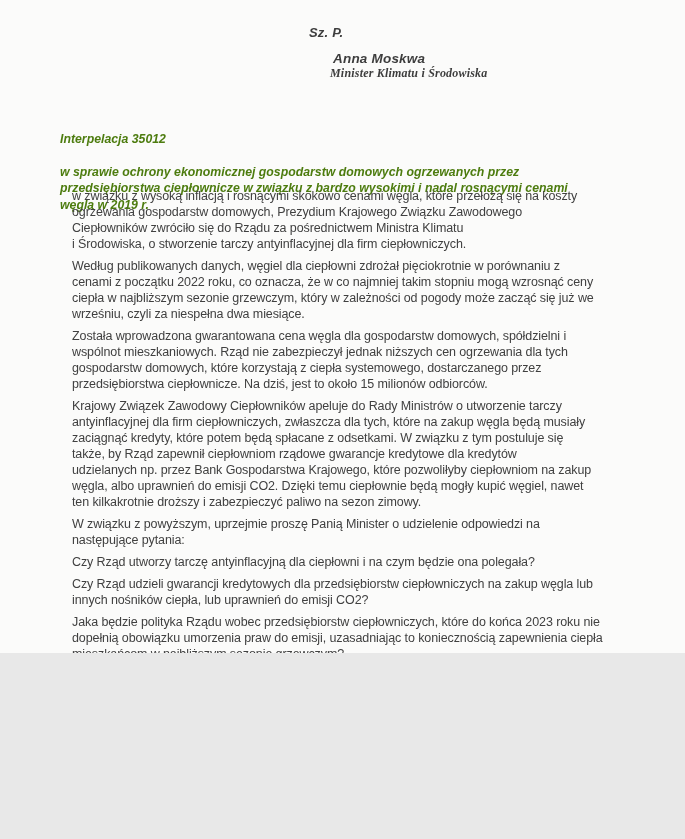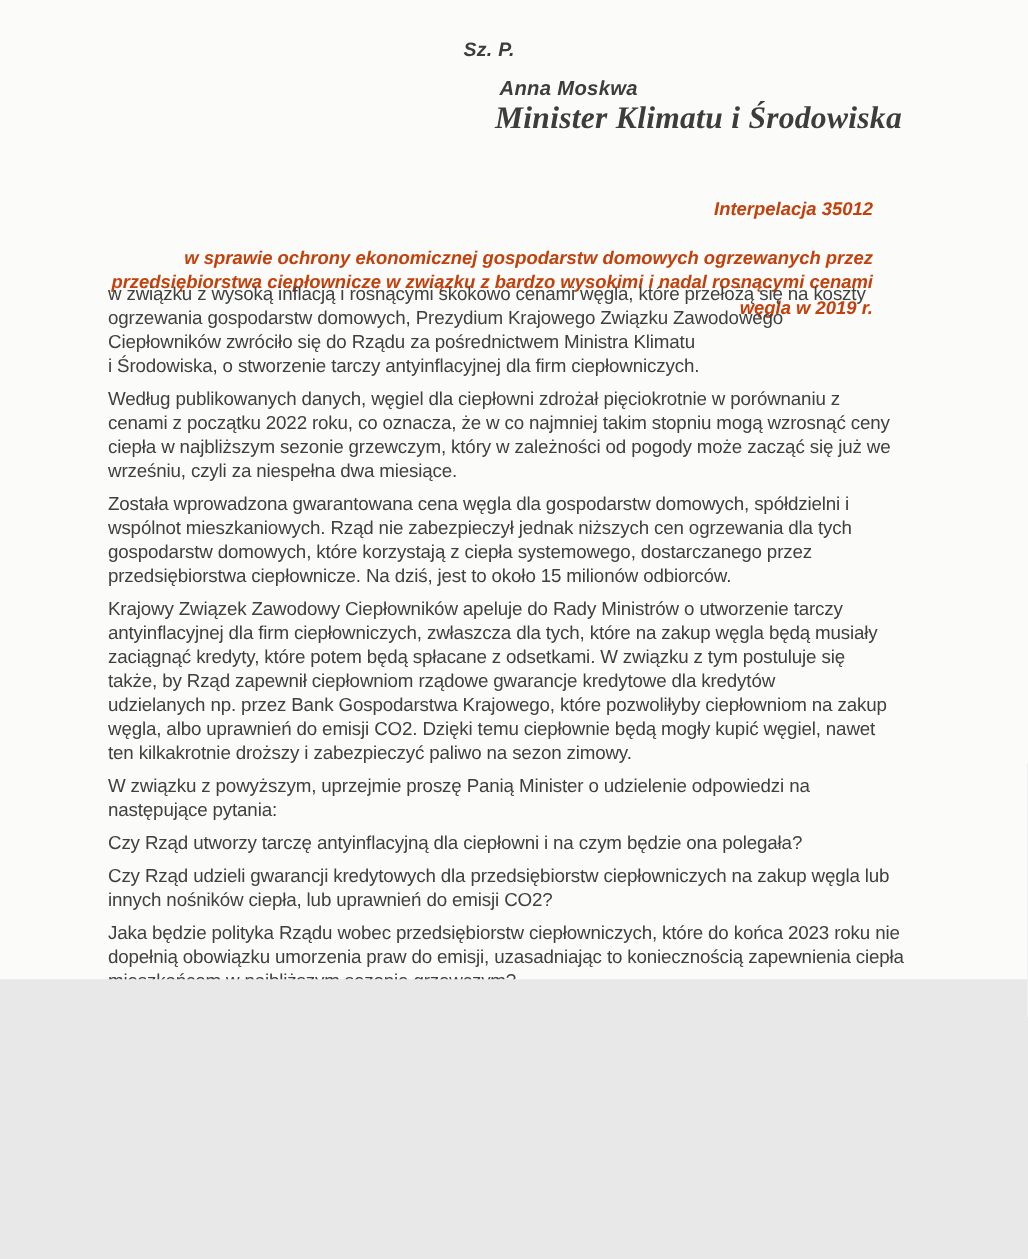--- a/index.html
+++ b/index.html
@@ -12,30 +12,30 @@
     font-family:"Liberation Sans", sans-serif;
     color:#3d3d3d;
   }
   .abs{position:absolute;}
   .bold-it{font-weight:bold;font-style:italic;}
   .recipient-prefix{top:25px;left:309px;font-size:13px;letter-spacing:.2px;}
   .recipient-name{top:51px;left:333px;font-size:13.5px;letter-spacing:.2px;text-align:center;}
   .recipient-role{
     top:66px;left:330px;
     font-family:"Liberation Serif", serif;
-    font-size:21px;font-weight:bold;font-style:italic;
+    font-size:12px;font-weight:bold;font-style:italic;
     letter-spacing:.2px;
   }
   .title-block{
     top:114px;left:60px;width:522px;
-    text-align:right;
+    text-align:left;
     font-size:12.3px;font-weight:bold;font-style:italic;
     line-height:16.5px;
     white-space:pre-line;
-    color:#c2410c;
+    color:#4d7c0f;
   }
   .doc-body{
     top:188px;left:72px;width:585px;
     font-size:12.5px;line-height:16px;letter-spacing:-0.1px;
     color:#404040;
   }
   .doc-body p{
     margin:0 0 6px 0;
     white-space:pre;
   }

